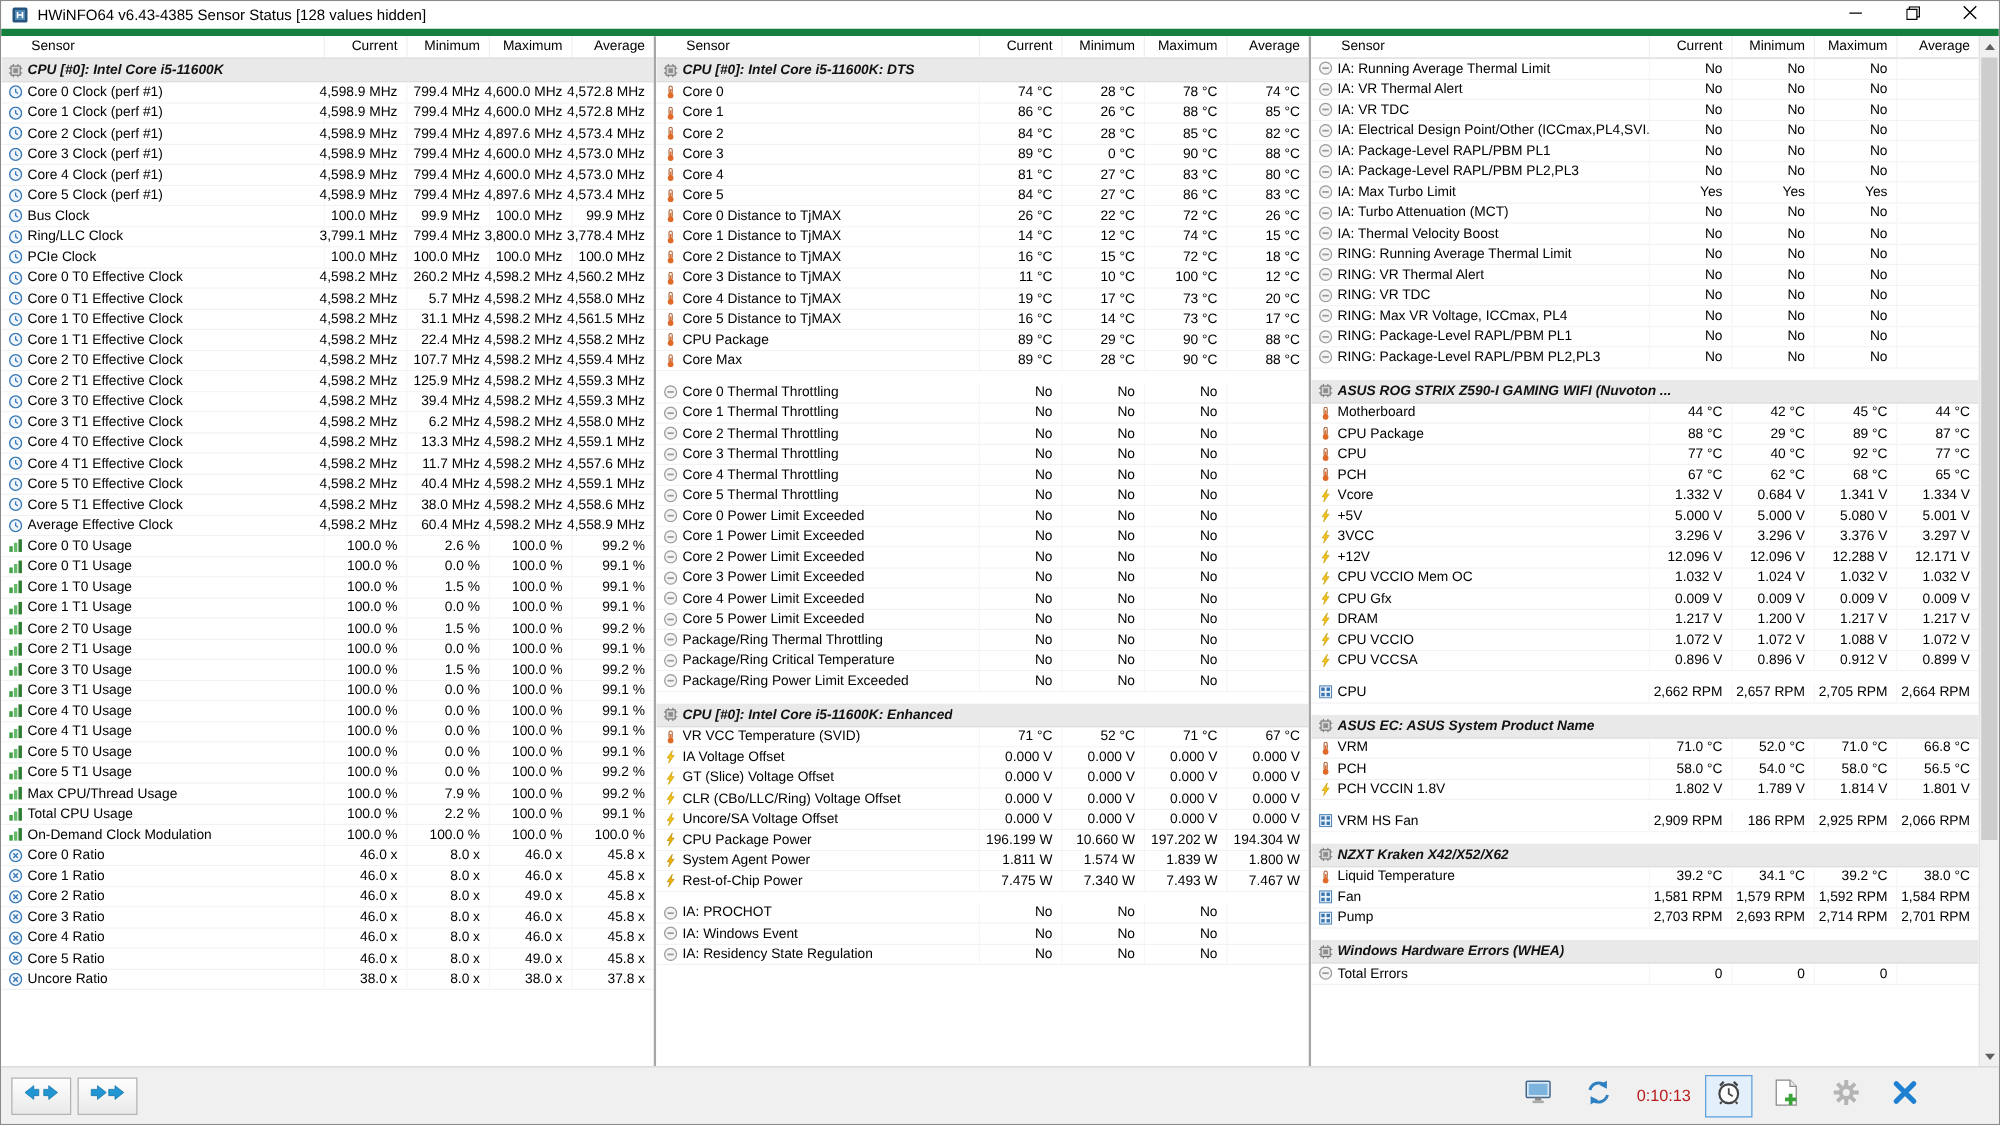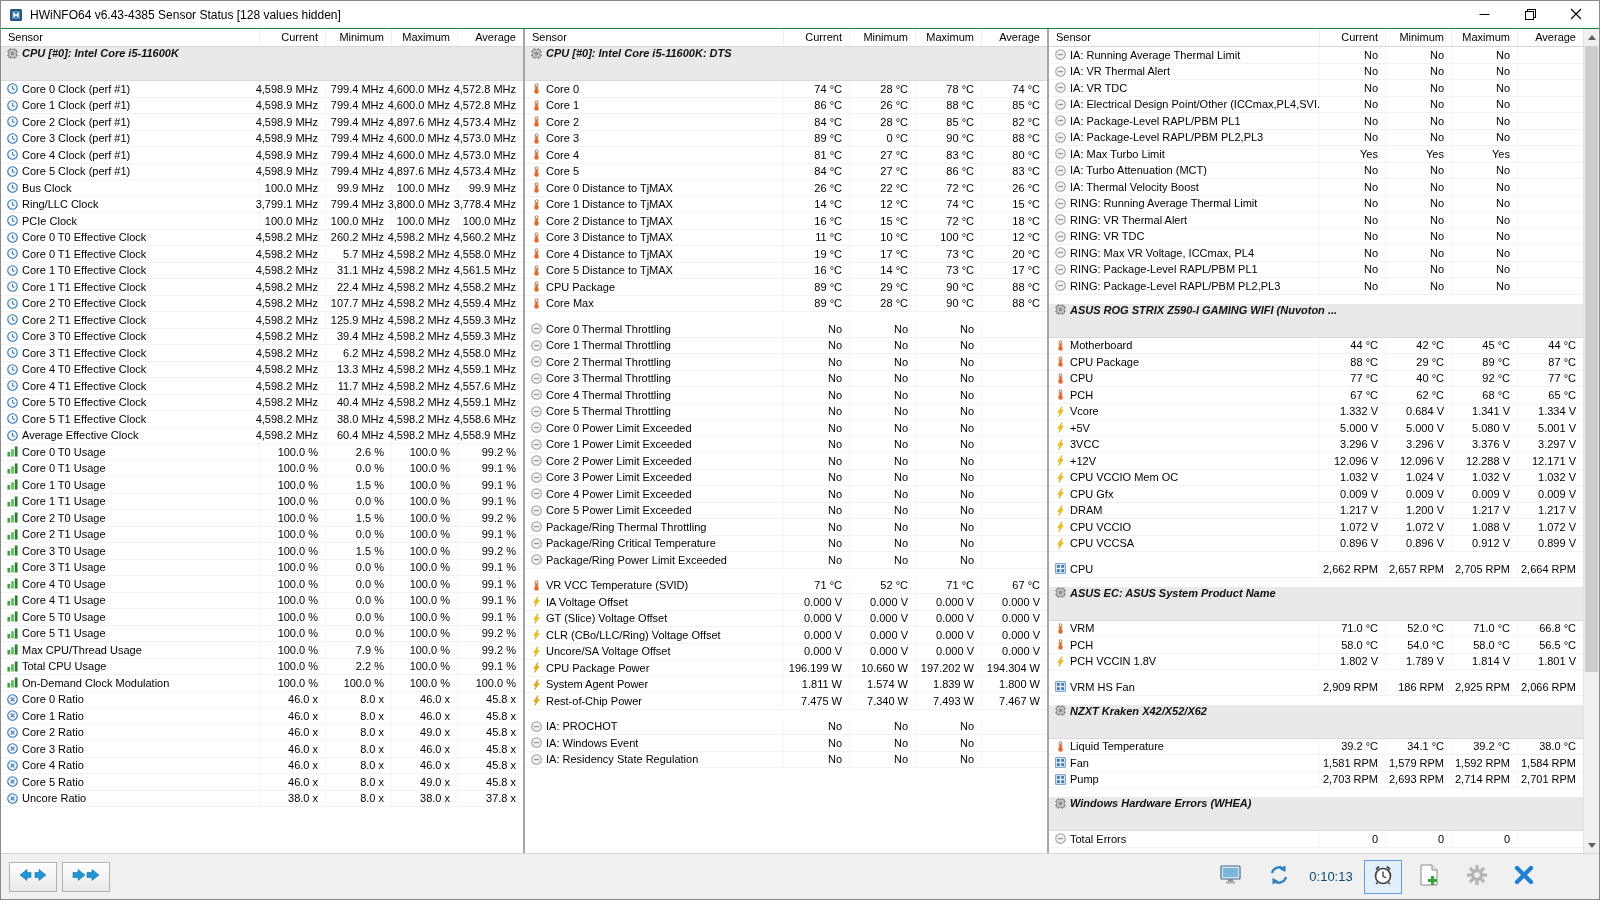--- a/index.html
+++ b/index.html
@@ -1,63 +1,63 @@
 <!DOCTYPE html>
 <html><head>
 <meta charset="utf-8">
 <style>
   * { box-sizing: border-box; margin: 0; padding: 0; }
   html,body { width:1600px; height:900px; }
   body { font-family:"Liberation Sans", sans-serif; background:#d0d0d0; }
   .window { width:1600px; height:900px; border:1px solid #8a8a8a; background:#fff; display:flex; flex-direction:column; }
 
   
-  .titlebar { flex:0 0 28px; display:flex; align-items:center; background:#fff; border-bottom:1px solid #15803d; }
+  .titlebar { flex:0 0 28px; display:flex; align-items:center; background:#fff; border-bottom:6px solid #15803d; }
   .app-icon { width:16px; height:16px; margin-left:7px; display:inline-flex; }
   .title-text { font-size:12px; color:#000; margin-left:6px; white-space:nowrap; }
   .win-controls { margin-left:auto; display:flex; height:100%; }
   .win-btn { width:46px; height:100%; display:flex; align-items:center; justify-content:center; }
 
   
   .content { flex:1 1 auto; display:flex; overflow:hidden; background:#fff; }
   .panel { display:flex; flex-direction:column; overflow:hidden; background:#fff; }
   .panel.p1,.panel.p2 { flex:0 0 522px; }
   .panel.p3 { flex:1 1 auto; }
   .vsplit { flex:0 0 2px; background:#a6a6a6; }
 
   .cols { flex:0 0 18px; display:flex; align-items:center; border-bottom:1px solid #d8d8d8; background:#fff; }
   .col { font-size:11px; color:#000; line-height:17px; white-space:nowrap; }
-  .col.c0 { flex:1; padding-left:7px; text-align:left; }
+  .col.c0 { flex:1; padding-left:24px; text-align:left; }
   .col.c1,.col.c2,.col.c3,.col.c4 { width:66px; text-align:right; padding-right:7px; border-left:1px solid #efefef; height:100%; }
 
   .rows { flex:1; overflow:hidden; }
   .row { display:flex; align-items:center; height:16.5px; border-bottom:1px solid #f2f2f2; background:#fff; }
   .ric { flex:0 0 14px; width:14px; height:12px; margin:0 3px 0 4px; display:flex; align-items:center; justify-content:center; }
   .lbl { flex:1; font-size:11px; color:#000; white-space:nowrap; overflow:hidden; }
   .val { width:66px; flex:0 0 66px; text-align:right; padding-right:7px; font-size:11px; color:#000; white-space:nowrap; border-left:1px solid #f6f6f6; align-self:stretch; display:flex; align-items:center; justify-content:flex-end; }
-  .sec { display:flex; align-items:flex-start; height:34px; background:#e9e9e9; border-bottom:1px solid #d9d9d9; }
+  .sec { display:flex; align-items:center; height:19px; background:#e9e9e9; border-bottom:1px solid #d9d9d9; }
   .sec-t { font-size:11px; font-style:italic; font-weight:bold; color:#111; white-space:nowrap; overflow:hidden; }
   .spacer { height:9px; background:#fff; }
 
   
   .scrollbar { flex:0 0 16px; background:#f0f0f0; border-left:1px solid #e2e2e2; position:relative; }
   .sb-arrow { position:absolute; left:0; width:15px; height:16px; display:flex; align-items:center; justify-content:center; }
   .sb-up { top:0; } .sb-down { bottom:0; }
   .tri-up { width:0; height:0; border-left:4px solid transparent; border-right:4px solid transparent; border-bottom:5px solid #5f5f5f; }
   .tri-down { width:0; height:0; border-left:4px solid transparent; border-right:4px solid transparent; border-top:5px solid #5f5f5f; }
   .sb-thumb { position:absolute; top:17px; left:1px; width:13px; height:76%; background:#cdcdcd; }
 
   
   .toolbar { flex:0 0 46px; background:#f0f0f0; border-top:1px solid #d5d5d5; display:flex; align-items:center; padding:0 8px; }
   .tb-left { display:flex; gap:5px; }
   .nav-btn { width:48px; height:30px; background:linear-gradient(#fefefe,#e9e9e9); border:1px solid #b2b2b2; display:flex; align-items:center; justify-content:center; }
   .tb-right { margin-left:auto; display:flex; align-items:center; gap:9px; padding-right:48px; }
   .tb-btn { width:38px; height:34px; display:flex; align-items:center; justify-content:center; border:1px solid transparent; background:transparent; }
   .tb-btn.active { border:1px solid #5e9fdc; background:#e3effa; }
-  .elapsed { font-size:13px; color:#0c4a6e; min-width:48px; text-align:center; }
+  .elapsed { font-size:13px; color:#b91c1c; min-width:48px; text-align:center; }
 </style>
 </head>
 <body>
 
 <div class="window">
 
   <div class="titlebar">
     <span class="app-icon">
         <svg width="16" height="16" viewBox="0 0 16 16">
           <rect x="2" y="2" width="12" height="12" rx="1.5" fill="#27547c"></rect>
@@ -1101,20 +1101,30 @@
                 <rect x="3.2" y="5.3" width="5.6" height="1.5" fill="#9a9a9a"></rect>
               </svg>
             </span>
             <div class="lbl">Package/Ring Power Limit Exceeded</div>
             <div class="val">No</div>
             <div class="val">No</div>
             <div class="val">No</div>
             <div class="val"></div>
           </div>
           <div class="spacer"></div>
+          <div class="sec">
+            <span class="ric">
+              <svg width="11" height="11" viewBox="0 0 12 12">
+                <rect x="2" y="2" width="8" height="8" fill="#d6d6d6" stroke="#707070" stroke-width="0.9"></rect>
+                <rect x="4" y="4" width="4" height="4" fill="#8d8d8d"></rect>
+                <path d="M4 0 V2 M8 0 V2 M4 10 V12 M8 10 V12 M0 4 H2 M0 8 H2 M10 4 H12 M10 8 H12" stroke="#707070" stroke-width="0.9"></path>
+              </svg>
+            </span>
+            <span class="sec-t">CPU [#0]: Intel Core i5-11600K: Enhanced</span>
+          </div>
           <div class="row">
             <span class="ric">
               <svg width="11" height="11" viewBox="0 0 12 12">
                 <rect x="4.6" y="0.8" width="2.8" height="7" rx="1.4" fill="#ffffff" stroke="#a65b2e" stroke-width="0.9"></rect>
                 <circle cx="6" cy="9.2" r="2.5" fill="#e06a28"></circle>
                 <rect x="5.3" y="3.5" width="1.4" height="5" fill="#e06a28"></rect>
               </svg>
             </span>
             <div class="lbl">VR VCC Temperature (SVID)</div>
             <div class="val">71 °C</div>

